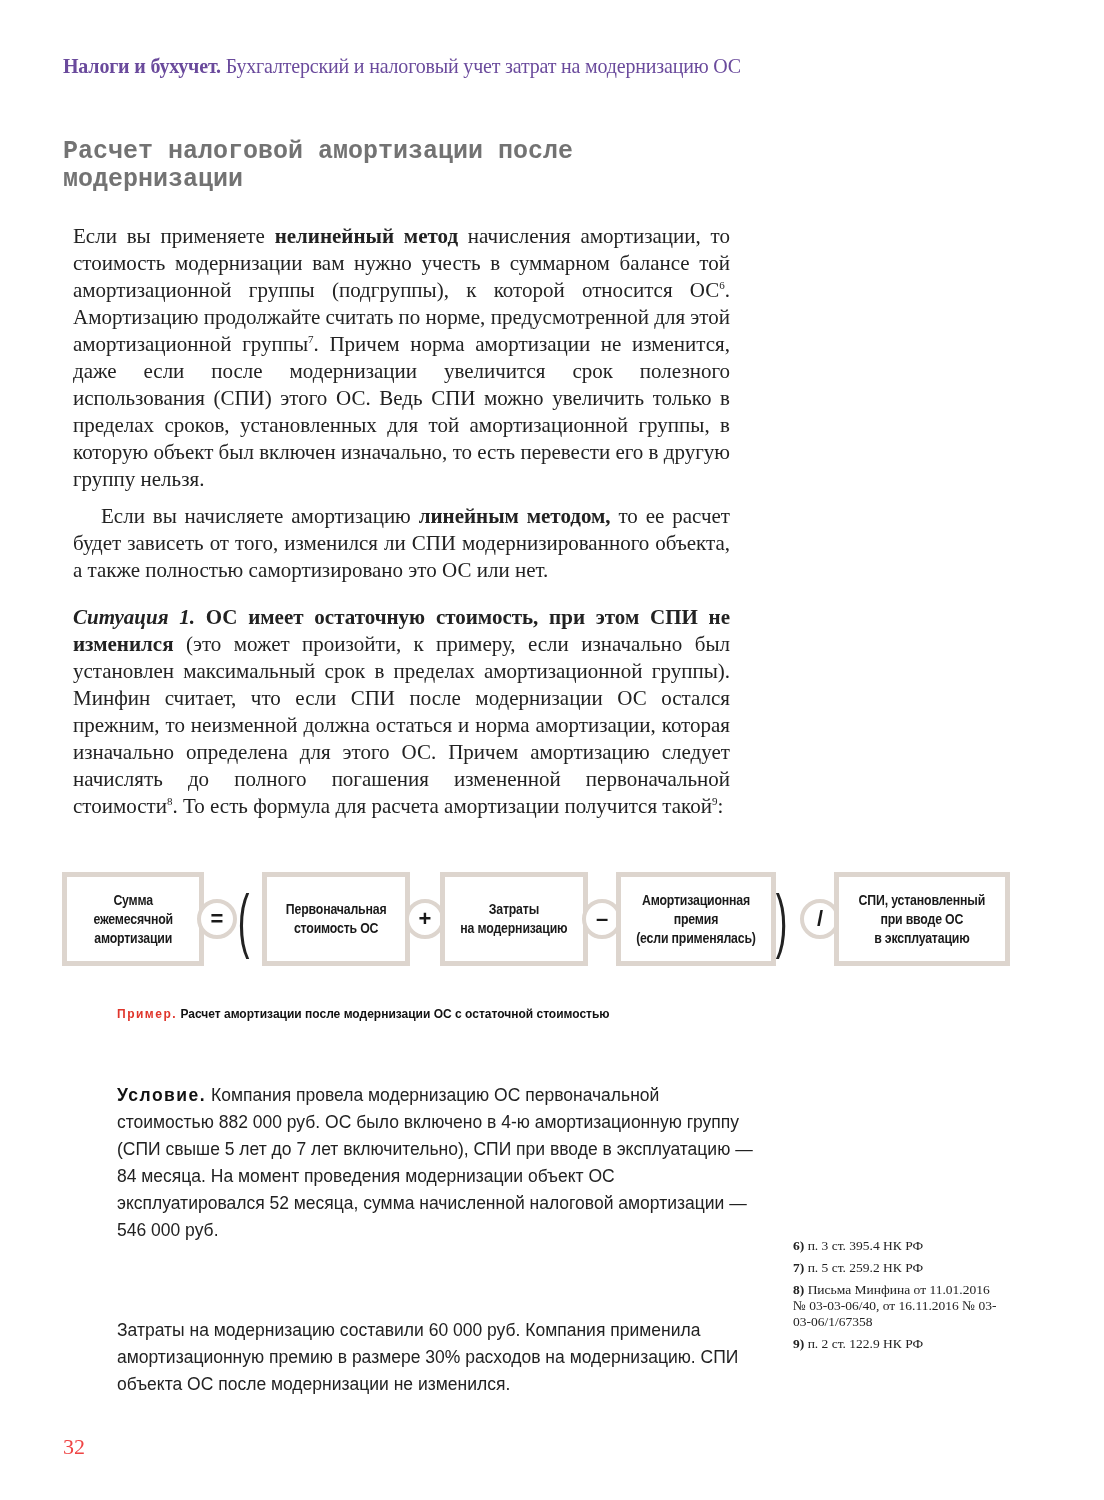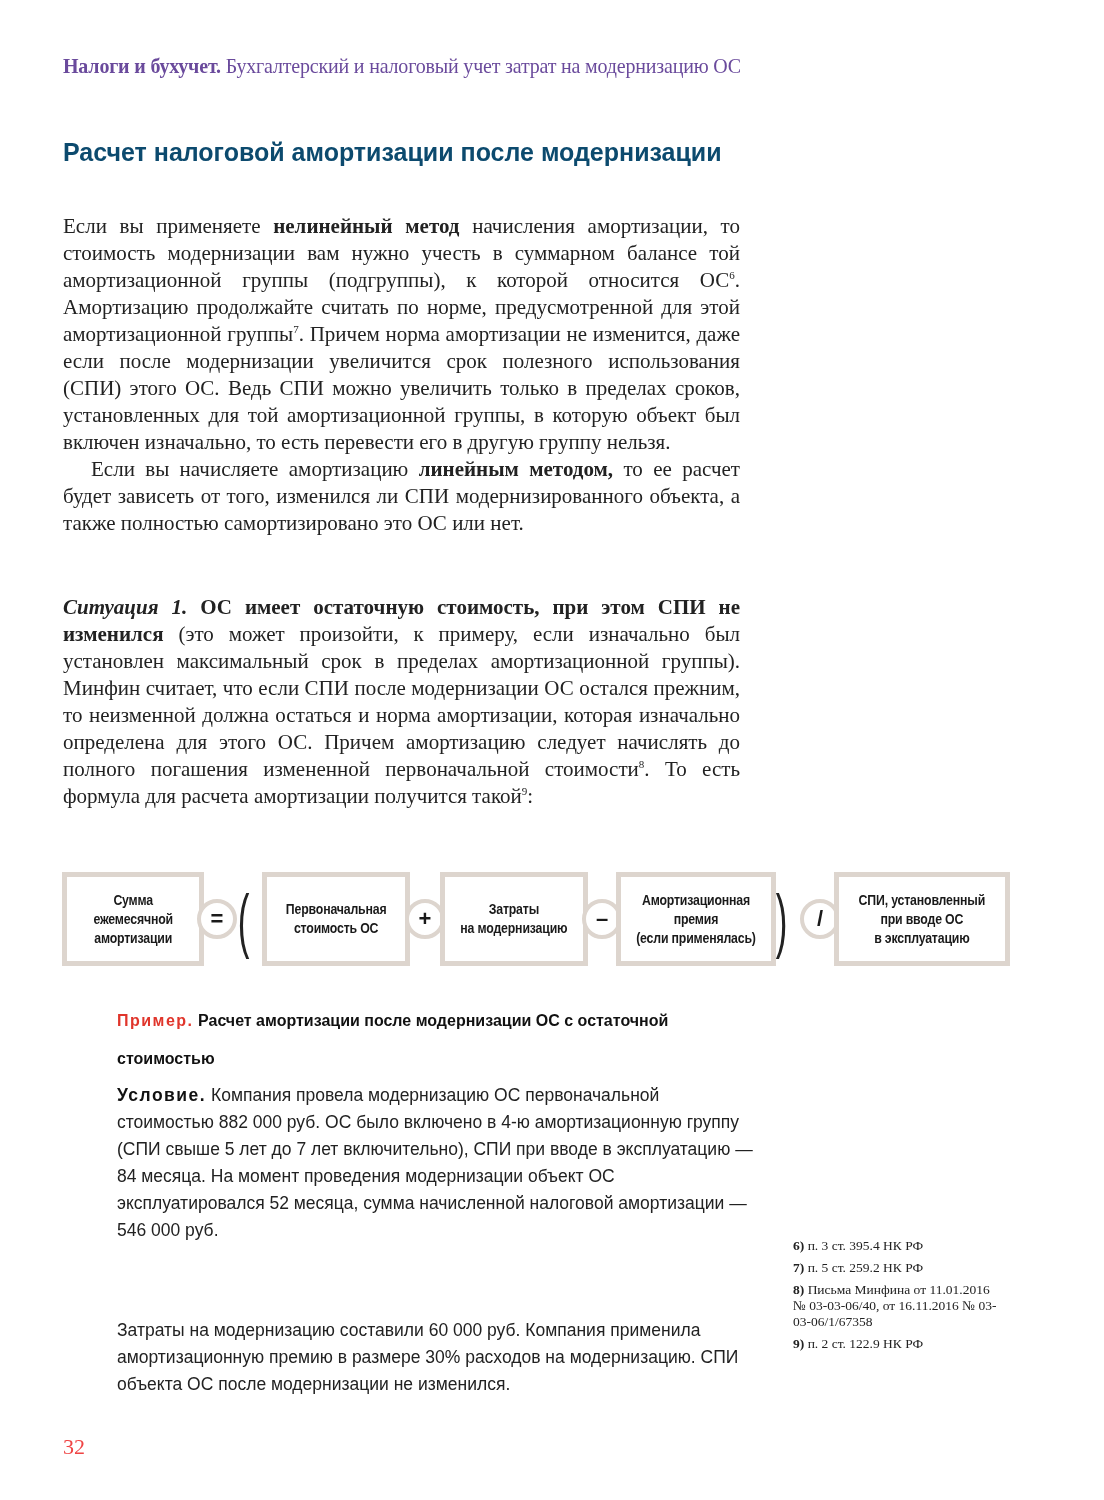--- a/index.html
+++ b/index.html
@@ -8,30 +8,30 @@
     .running-head {
       position: absolute; left: 63px; top: 54px;
       font-family: "Liberation Serif", serif; font-size: 21.5px; color: #6a4a9c;
       letter-spacing: -0.2px; white-space: nowrap;
       transform: scaleX(0.93); transform-origin: left top;
     }
     .running-head b { font-weight: bold; }
 
     .section-title {
       position: absolute; left: 63px; top: 138px; width: 700px;
-      font-family: Liberation Sans, sans-serif; font-weight: bold; font-size: 25px;
-      line-height: 28px; color: #0c4a6e;
+      font-family: Liberation Mono, monospace; font-weight: bold; font-size: 25px;
+      line-height: 28px; color: #737373;
     }
 
     .body-text {
       position: absolute; left: 63px; width: 677px;
       font-family: "Liberation Serif", serif; font-size: 21px; line-height: 27px;
       color: #222; text-align: justify; hyphens: manual;
     }
-    .body-text p { margin: 0; }
+    .body-text p { margin: 10px; }
     .body-text p.indent { text-indent: 28px; }
     .body-text sup { font-size: 11px; vertical-align: 8px; line-height: 0; }
     #para-block-1 { top: 213px; }
     #para-block-2 { top: 594px; }
 
     
     .formula { position: absolute; left: 0; top: 0; width: 1104px; height: 1000px; pointer-events: none; padding-left: 20px; }
     .fbox {
       position: absolute; top: 872px; height: 94px; box-sizing: border-box;
       border: 5px solid #ddd5ce; background: #fff;
@@ -49,21 +49,21 @@
       pointer-events: auto;
     }
     .fparen {
       position: absolute; top: 880px; height: 80px;
       font-family: "Liberation Sans", sans-serif; font-size: 70px; line-height: 80px; color: #222;
       font-weight: 100; transform: scaleX(0.5); pointer-events: auto;
     }
 
     .example-title {
       position: absolute; left: 117px; top: 1002px; width: 640px;
-      font-family: "Liberation Sans", sans-serif; font-weight: bold; font-size: 16px; line-height: 38px; color: #111;
+      font-family: "Liberation Sans", sans-serif; font-weight: bold; font-size: 12px; line-height: 25px; color: #111;
     }
     .example-title .label { color: #e0352b; letter-spacing: 1.5px; }
 
     .example-text {
       position: absolute; left: 117px; width: 640px;
       font-family: "Liberation Sans", sans-serif; font-size: 17.5px; line-height: 27px; color: #222;
     }
     .example-text .label { font-weight: bold; letter-spacing: 1.5px; color: #111; }
     #example-condition { top: 1082px; }
     #example-costs { top: 1317px; }

